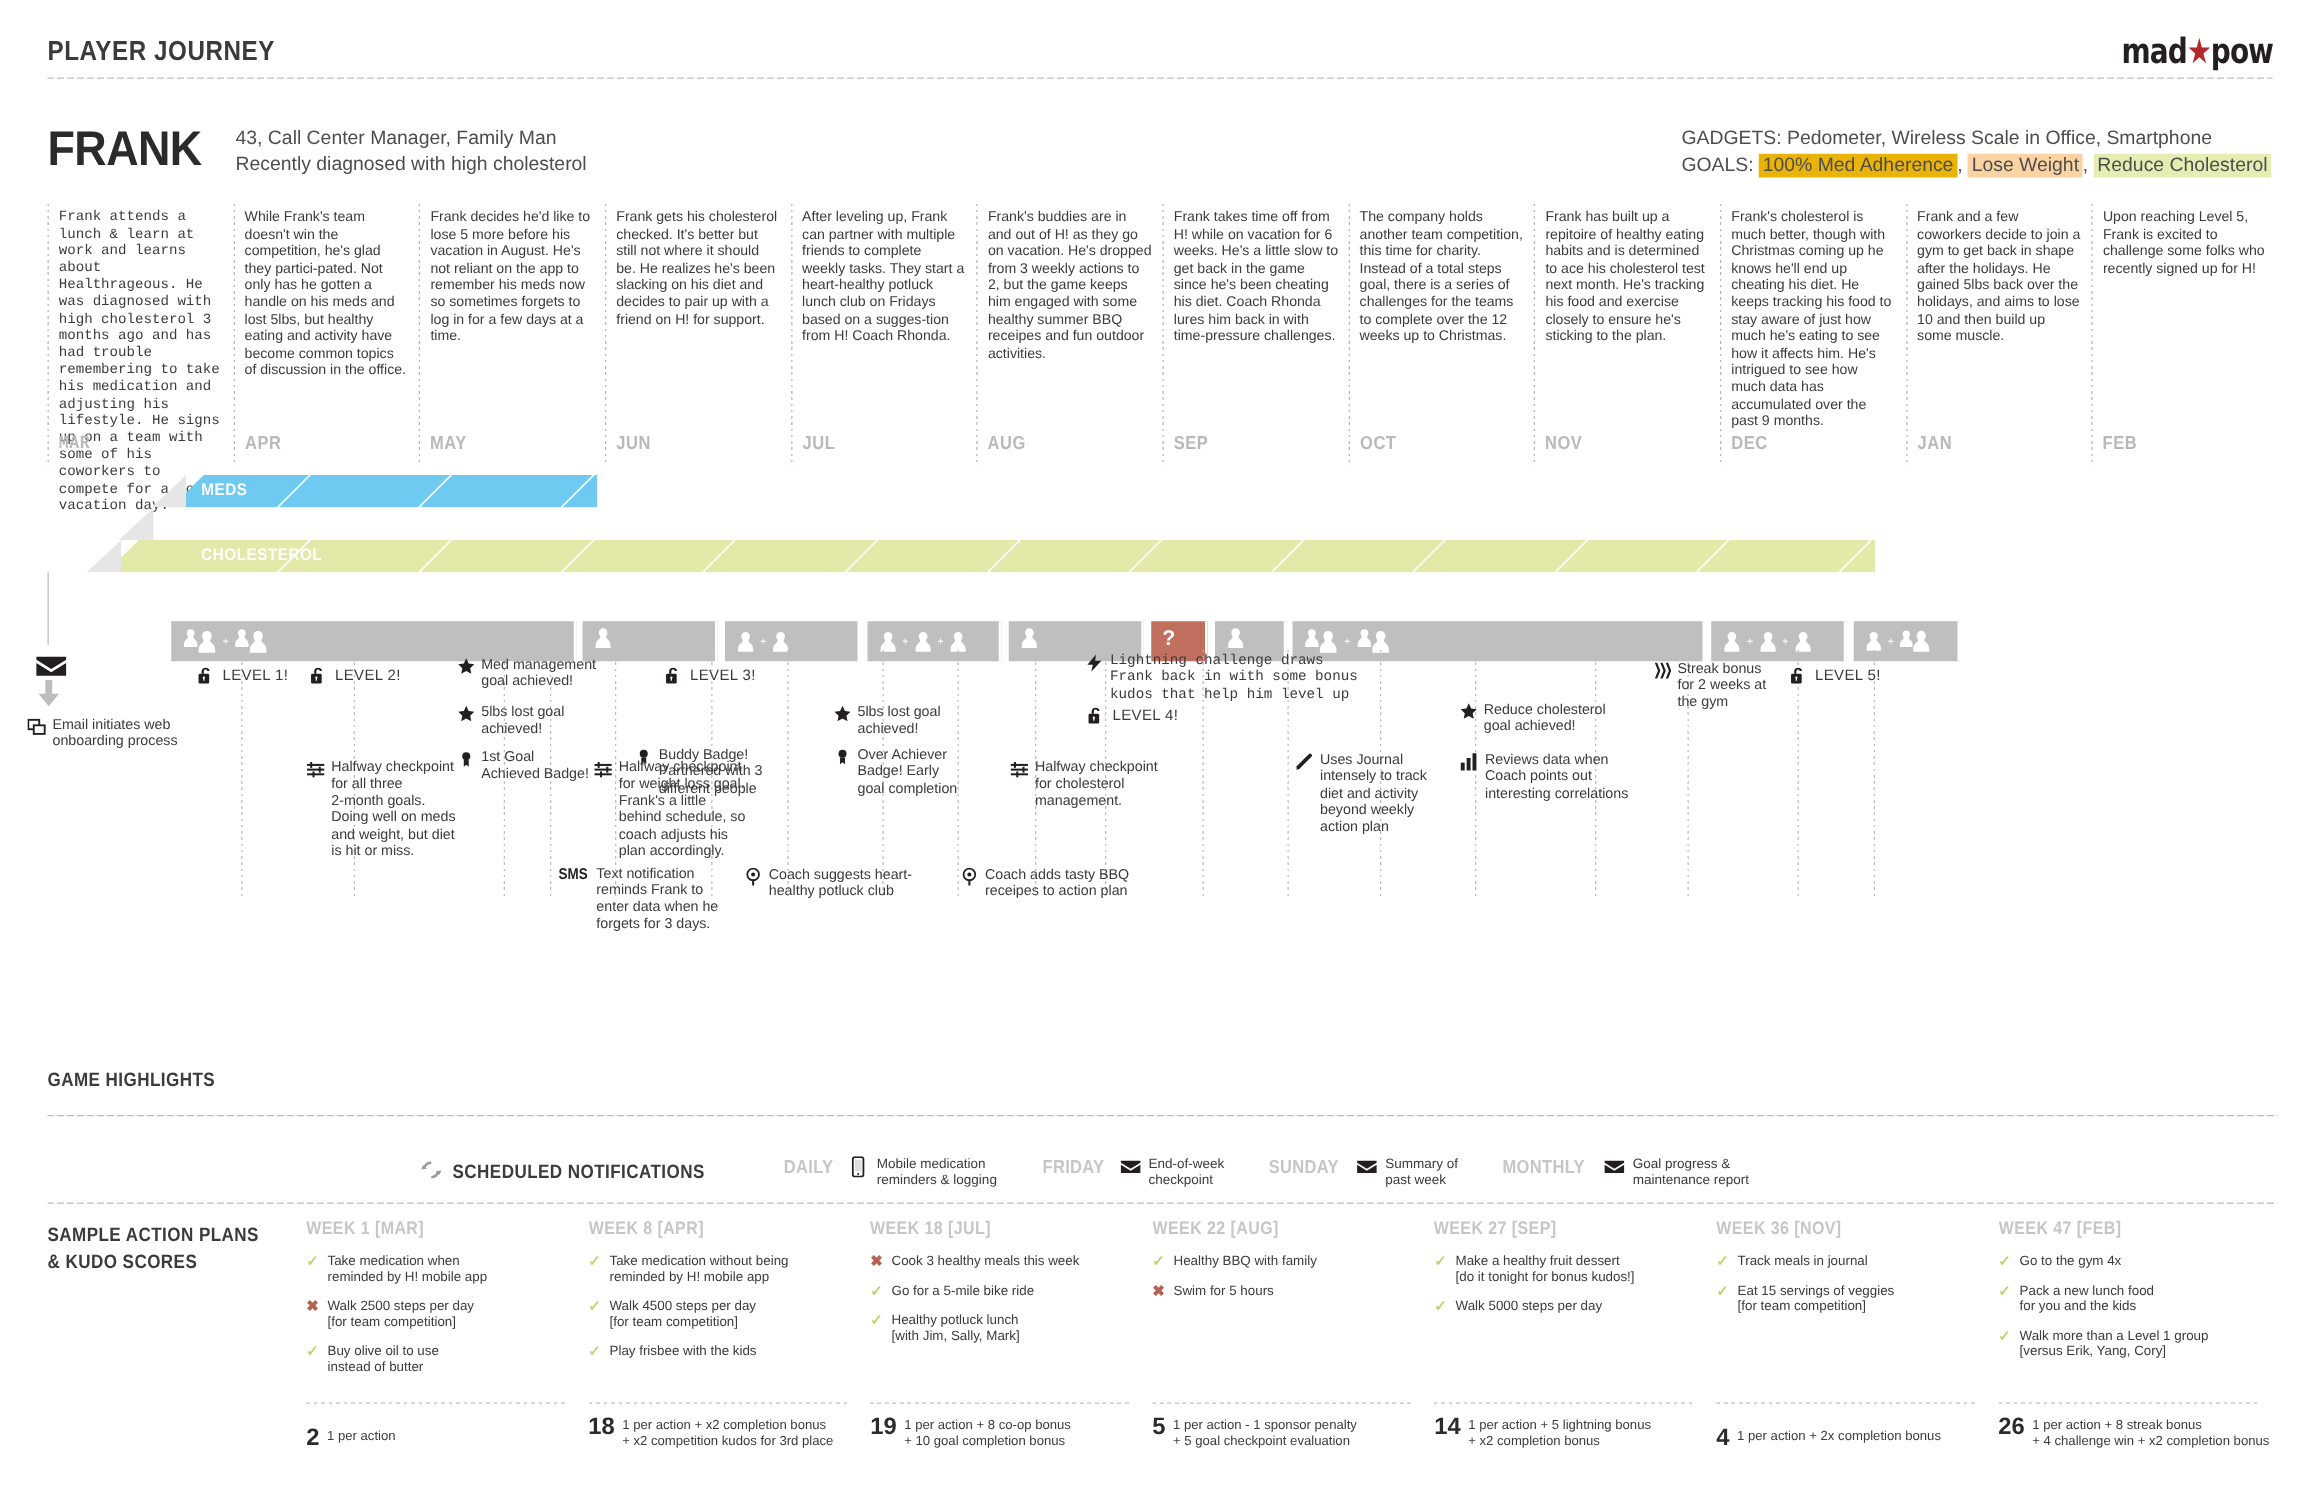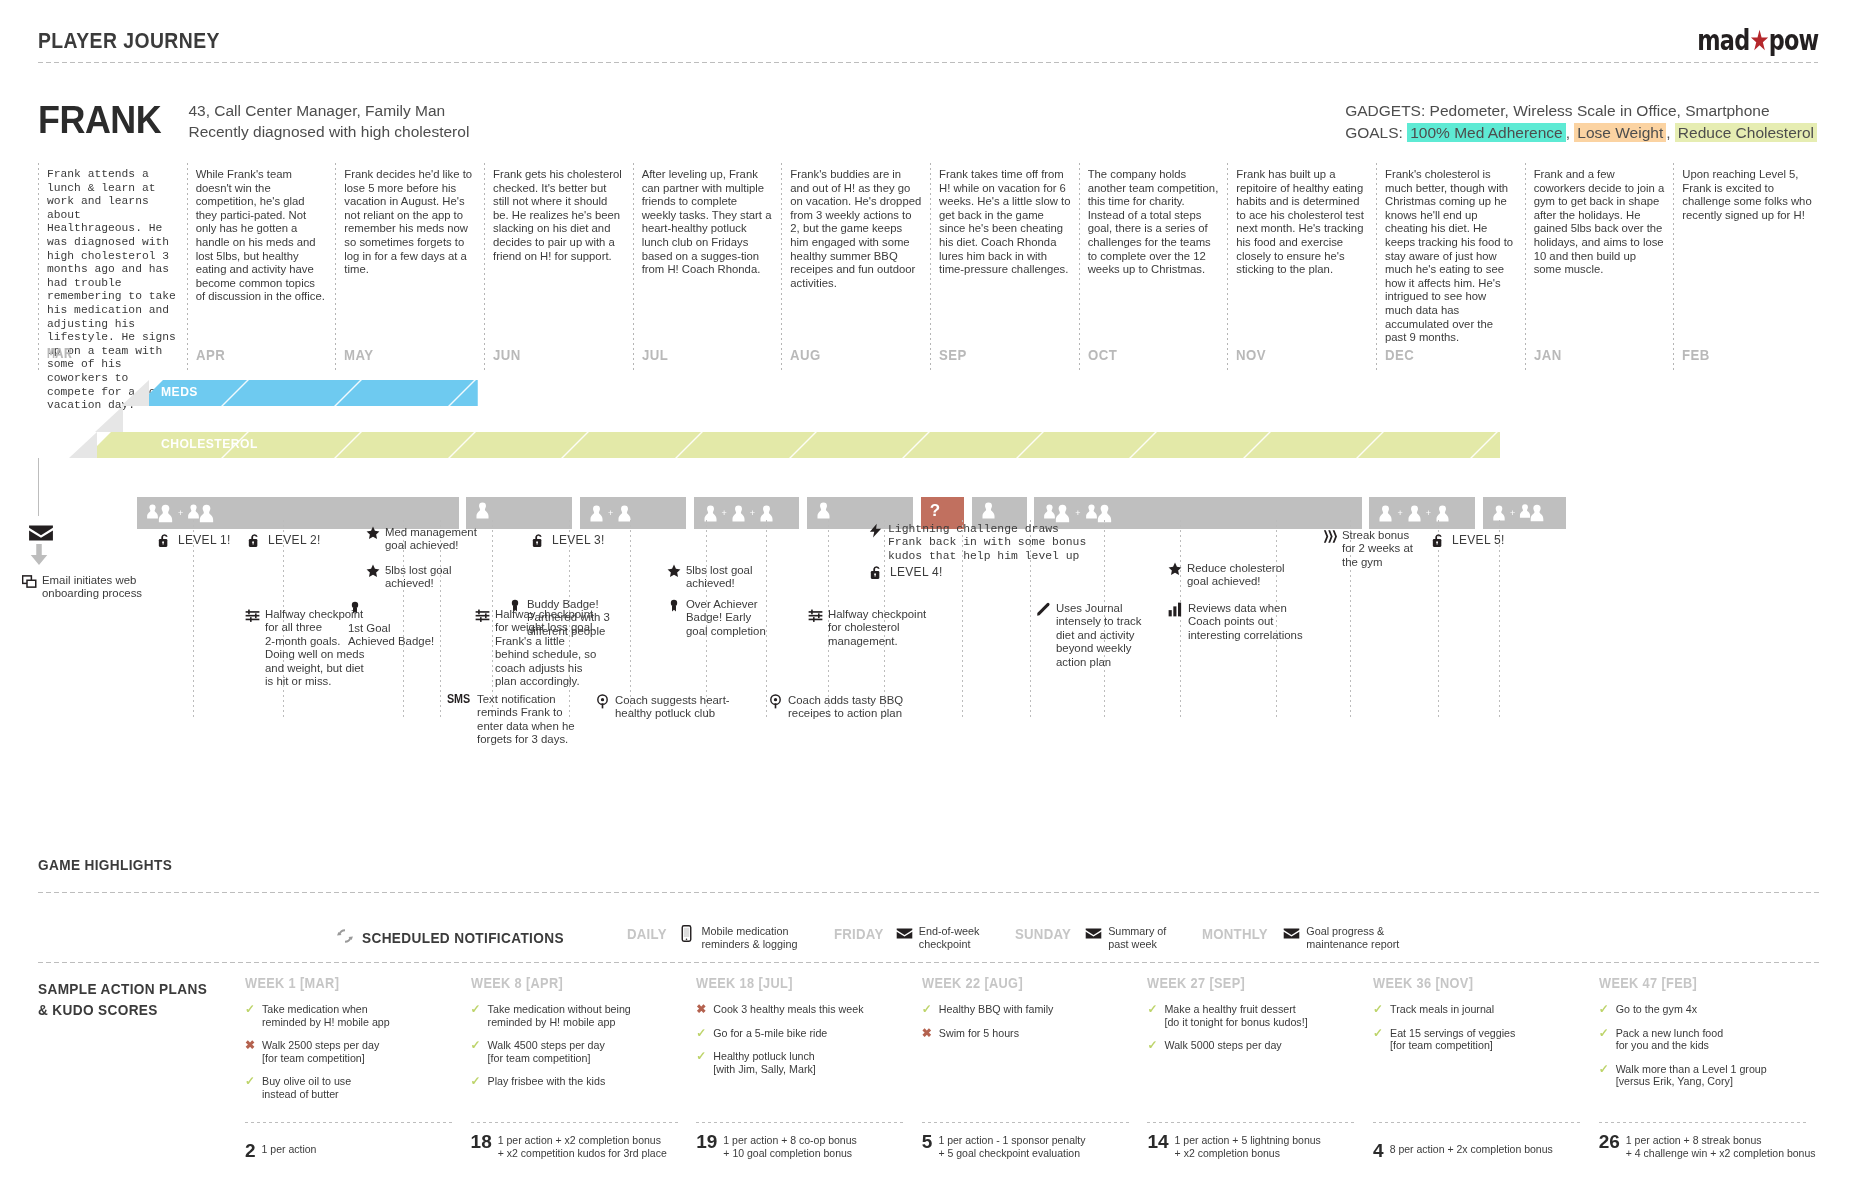--- a/index.html
+++ b/index.html
@@ -37,21 +37,21 @@
   }
   .persona-desc {
     display:inline-block; vertical-align:top; margin-left:12px; margin-top:2px;
     font-size:15.5px; line-height:21px; color:#4d4d4d;
   }
   .gadgets {
     position:absolute; right:38px; top:100px; text-align:left;
     font-size:15.5px; line-height:22px; color:#4d4d4d;
   }
   .hl { padding:1px 3px; }
-  .hl-meds { background:#5eead4; }
+  .hl-meds { background:#eab308; }
   .hl-weight { background:#fbd3a2; }
   .hl-chol { background:#e6edb2; }
 
   
   .months { position:absolute; left:38px; top:163px; width:1784px; height:210px; }
   .mcol { position:absolute; top:0; height:210px; }
   .mcol .vline {
     position:absolute; left:0; top:0; width:1px; height:100%;
     background:repeating-linear-gradient(to bottom,#b5b5b5 0 2px,transparent 2px 5px);
   }
@@ -431,21 +431,21 @@
         <span class="txt">Med management
 goal achieved!</span>
       </div>
       <div class="ann" style="left: 366px; top: 44px;">
         <span class="ic"><svg width="14" height="14" viewBox="0 0 24 24" fill="#231f20" xmlns="http://www.w3.org/2000/svg">
             <polygon points="12,1 15.3,8.3 23,9.3 17.4,14.7 18.9,22.4 12,18.6 5.1,22.4 6.6,14.7 1,9.3 8.7,8.3"></polygon>
           </svg></span>
         <span class="txt">5lbs lost goal
 achieved!</span>
       </div>
-      <div class="ann" style="left: 348px; top: 80px; flex-direction: column;">
+      <div class="ann" style="left: 366px; top: 80px;">
         <span class="ic"><svg width="14" height="14" viewBox="0 0 24 24" fill="#231f20" xmlns="http://www.w3.org/2000/svg">
             <circle cx="12" cy="8.5" r="5.5"></circle>
             <path d="M8.6 13.8 L8.6 23 L12 20.2 L15.4 23 L15.4 13.8 Z"></path>
           </svg></span>
         <span class="txt">1st Goal
 Achieved Badge!</span>
       </div>
       <div class="ann" style="left: 530px; top: 12px;">
         <span class="ic"><svg width="17" height="17" viewBox="0 0 24 24" fill="#231f20" xmlns="http://www.w3.org/2000/svg">
             <path d="M7.5 10V6.7a4.6 4.6 0 0 1 9 0h-2.6a2 2 0 0 0-3.9 0V10z"></path>
@@ -786,21 +786,21 @@
           <span class="t">Track meals in journal</span>
         </div>
         <div class="task">
           <span class="mark ok">✓</span>
           <span class="t">Eat 15 servings of veggies
 [for team competition]</span>
         </div>
         <div class="divider"></div>
         <div class="score">
           <span class="num">4</span>
-          <span class="sd">8 per action + 2x completion bonus</span>
+          <span class="sd">1 per action + 2x completion bonus</span>
         </div>
       </div>
       <div class="wcol">
         <div class="wk">WEEK 47 [FEB]</div>
         <div class="task">
           <span class="mark ok">✓</span>
           <span class="t">Go to the gym 4x</span>
         </div>
         <div class="task">
           <span class="mark ok">✓</span>

